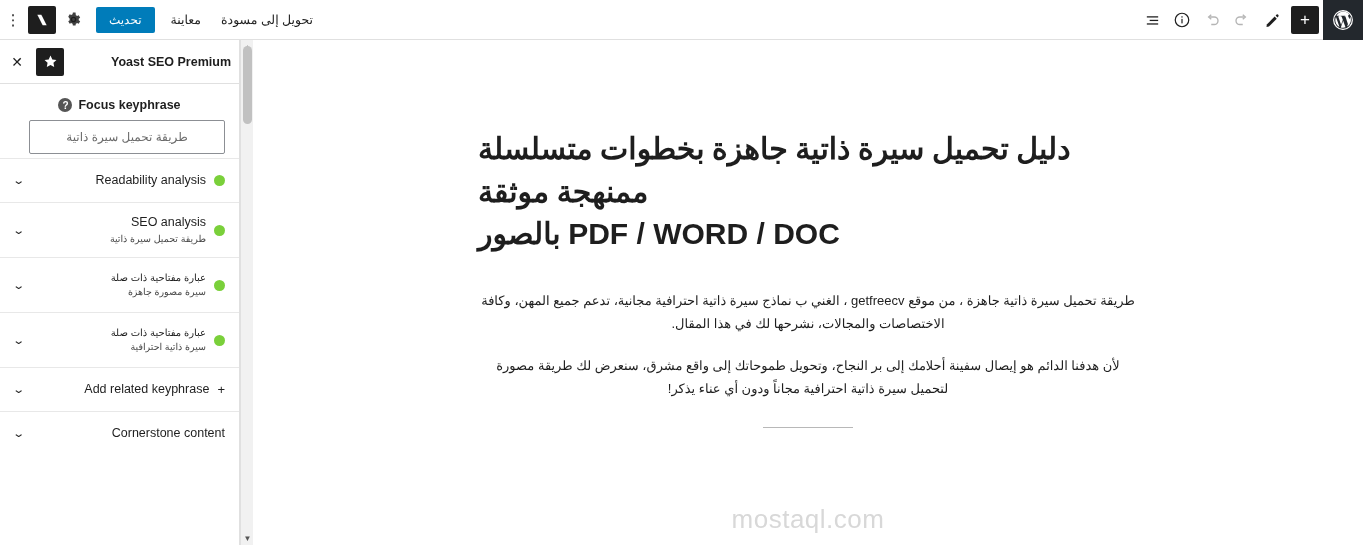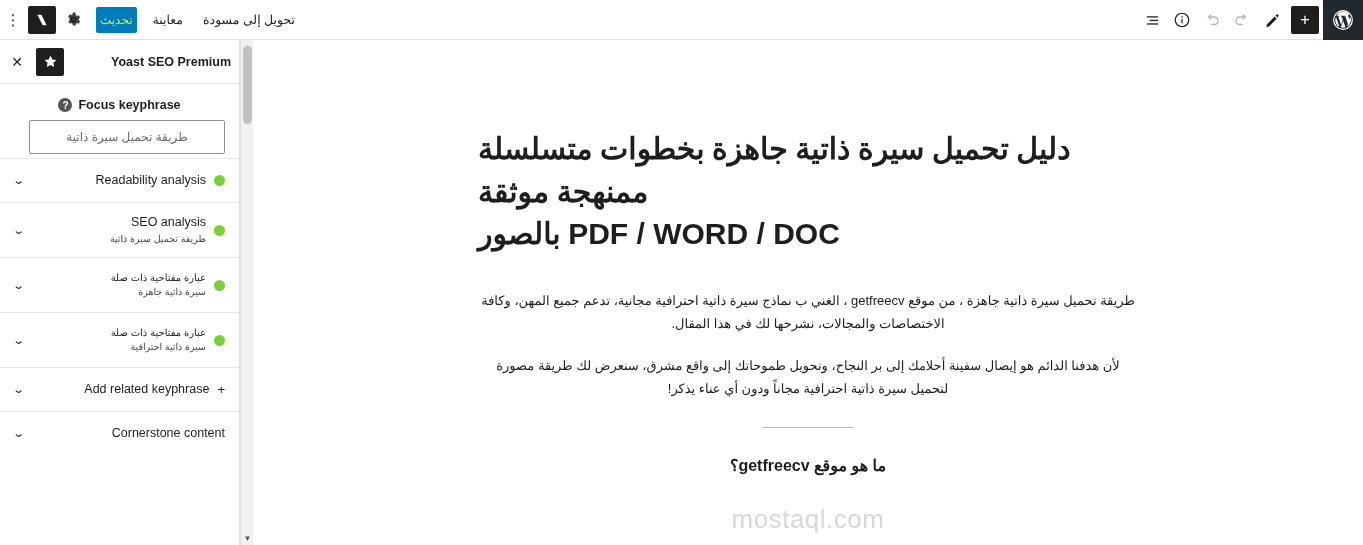--- a/index.html
+++ b/index.html
@@ -30,22 +30,22 @@
   .wp-logo-btn {
     width:28px; height:28px; background:#1e1e1e; color:#fff;
     display:flex; align-items:center; justify-content:center;
     margin-left:2px; border-radius:2px; font-size:16px; font-weight:700;
   }
   .tool-ico {
     width:34px; height:40px; display:flex; align-items:center; justify-content:center;
     color:#1e1e1e;
   }
   .btn-update {
-    background:#007cba; color:#bef264; border:none; border-radius:2px;
-    font-size:12px; padding:6px 4px; margin:0 6px; cursor:pointer;
+    background:#007cba; color:#ffffff; border:none; border-radius:2px;
+    font-size:12px; padding:6px 13px; margin:0 6px; cursor:pointer;
     font-family:"Liberation Sans", sans-serif;
   }
   .tb-text {
     font-size:12.5px; color:#1e1e1e; padding:0 10px; white-space:nowrap; cursor:pointer;
   }
   .tb-ico-r {
     width:30px; height:40px; display:flex; align-items:center; justify-content:center;
     color:#1e1e1e;
   }
   .tb-ico-r.disabled { color:#b5b5b5; }
@@ -258,21 +258,21 @@
         </span>
       </div>
       <span class="chev">⌄</span>
     </div>
 
     <div class="sb-row tall">
       <div class="sb-row-right">
         <span class="dot" style="background:#7ad03a"></span>
         <span class="sb-label small">
           <span>عبارة مفتاحية ذات صلة</span>
-          <span class="sub">سيرة ذاتية جاهزة</span>
+          <span class="sub">سيرة مصورة جاهزة</span>
         </span>
       </div>
       <span class="chev">⌄</span>
     </div>
 
     <div class="sb-row tall">
       <div class="sb-row-right">
         <span class="dot" style="background:#7ad03a"></span>
         <span class="sb-label small">
           <span>عبارة مفتاحية ذات صلة</span>
@@ -310,19 +310,18 @@
         <span>دليل تحميل سيرة ذاتية جاهزة بخطوات متسلسلة ممنهجة موثقة</span><br>
         <span class="lat">PDF / WORD / DOC</span>
         <span>بالصور</span>
       </h1>
 
       <p>طريقة تحميل سيرة ذاتية جاهزة ، من موقع getfreecv ، الغني ب نماذج سيرة ذاتية احترافية مجانية، تدعم جميع المهن، وكافة الاختصاصات والمجالات، نشرحها لك في هذا المقال.</p>
       <p>لأن هدفنا الدائم هو إيصال سفينة أحلامك إلى بر النجاح، وتحويل طموحاتك إلى واقع مشرق، سنعرض لك طريقة مصورة لتحميل سيرة ذاتية احترافية مجاناً ودون أي عناء يذكر!</p>
 
       <div class="sep"></div>
 
-      <h2>ما هو موقع getfreecv؟</h2>
 
     </div>
     <div class="watermark">mostaql.com</div>
   </div>
 
 </div>
 
 </body></html>

